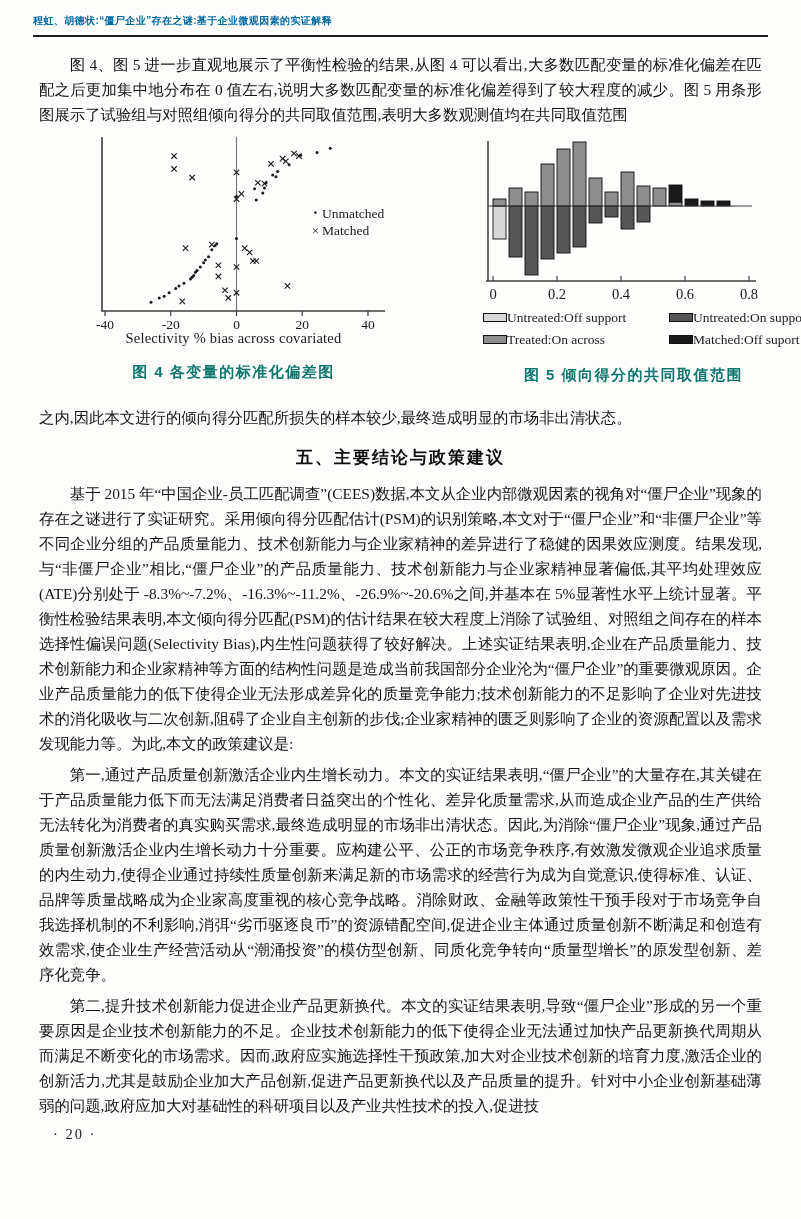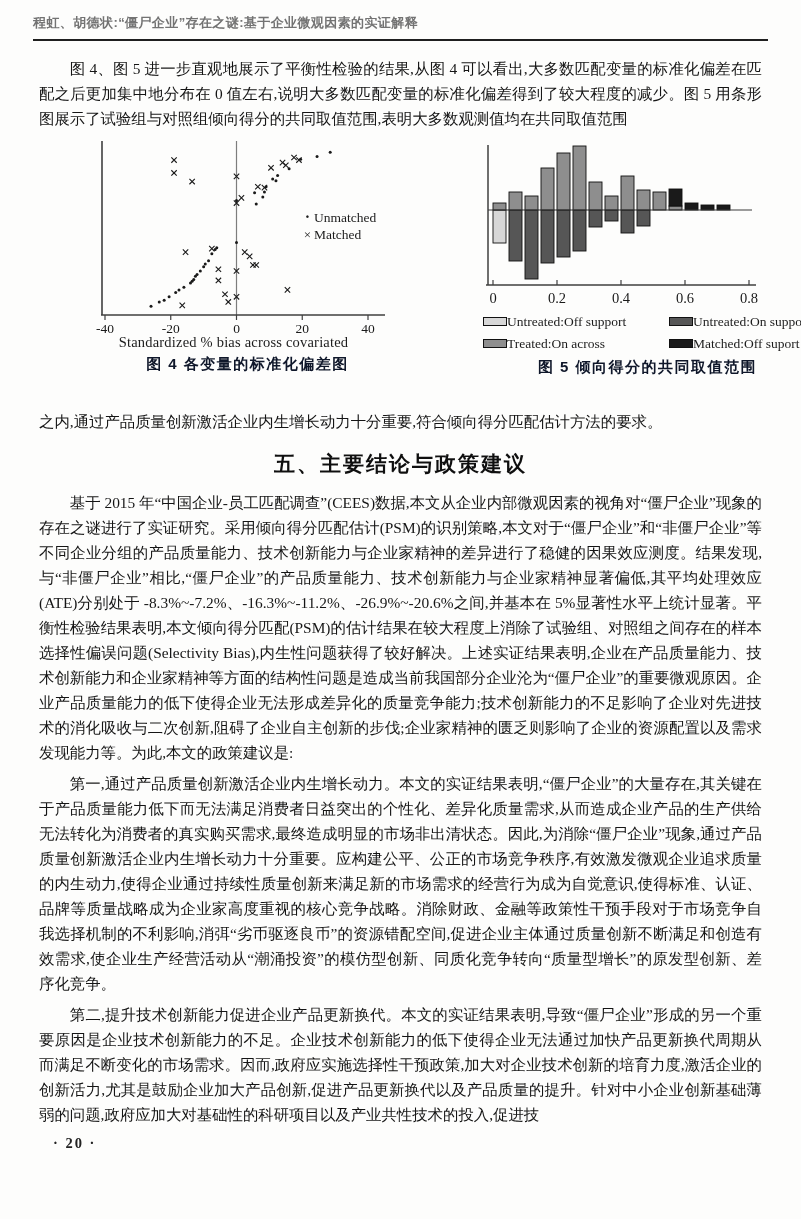--- a/index.html
+++ b/index.html
@@ -4,67 +4,67 @@
 <style>
   html,body{margin:0;padding:0;background:#ffffff;}
   .page{
     position:relative;width:801px;height:1219px;overflow:hidden;
     box-sizing:border-box;padding:14px 33px 0 33px;
     background:#fdfdfc;color:#1a1a1a;
     font-family:"Liberation Serif","DejaVu Serif",serif;
   }
   .journal-header{
     font-family:"Liberation Sans","DejaVu Sans",sans-serif;
-    font-weight:bold;font-size:13px;letter-spacing:.4px;color:#737373;
+    font-weight:bold;font-size:10px;letter-spacing:.4px;color:#0369a1;
   }
   .header-rule{height:1.5px;background:#1f1f1f;margin-top:7px;}
   .body-text{
     font-size:15.4px;line-height:25px;text-align:justify;margin:6px;color:#151515;
   }
   .indent{text-indent:2em;}
   .p1{margin-top:15px;}
   .p2{margin-top:20px;}
   .section-heading{
     font-family:"Liberation Sans","DejaVu Sans",sans-serif;
-    font-size:21px;font-weight:bold;text-align:center;
+    font-size:17px;font-weight:bold;text-align:center;
     letter-spacing:2px;margin:16px 0 12px 0;color:#0f0f0f;
   }
   .figures-row{position:relative;height:252px;margin-top:4px;}
   .fig{position:absolute;margin:0;top:0;}
   .fig4{left:0;width:401px;height:252px;}
   .fig5{left:420px;width:361px;height:252px;}
   .fig svg{position:absolute;}
   #fig4-svg{left:62px;top:2px;}
   #fig5-svg{left:15px;top:2px;}
   .fig-xlabel{
     position:absolute;top:197px;left:0;width:100%;text-align:center;
     font-size:14.5px;color:#1c1c1c;letter-spacing:.2px;
   }
   .fig-caption{
-    position:absolute;left:14px;width:100%;text-align:center;
+    position:absolute;left:0;width:100%;text-align:center;
     font-family:"Liberation Sans","DejaVu Sans",sans-serif;
-    font-weight:bold;font-size:15px;color:#0f172a;letter-spacing:1.5px;
+    font-weight:bold;font-size:15px;color:#0f766e;letter-spacing:1.5px;margin-top:12px;
   }
   .fig4 .fig-caption{top:218px;}
   .fig5 .fig-caption{top:221px;}
   .fig4-legend{
-    position:absolute;left:268px;top:71px;
+    position:absolute;left:276px;top:71px;
     font-size:13.5px;line-height:17px;color:#1c1c1c;
   }
   .mk{display:inline-block;width:13px;text-align:center;}
   .mk-dot{font-weight:bold;font-size:16px;}
   .mk-x{font-size:13px;}
   .fig5-legend{
     position:absolute;left:30px;top:177px;
     display:grid;grid-template-columns:186px auto;row-gap:6px;
     font-size:13.5px;color:#1c1c1c;
   }
   .legend-item{display:flex;align-items:center;gap:0;white-space:nowrap;}
   .swatch{width:24px;height:9px;border:1px solid #111;box-sizing:border-box;flex:0 0 auto;}
-  .page-number{font-size:14.5px;letter-spacing:2px;margin:8px 0 0 20px;color:#222;font-weight:bold;}
+  .page-number{font-size:14.5px;letter-spacing:2px;margin:8px 0 0 20px;color:#222;}
 </style>
 </head>
 <body>
 
 <div class="page">
 
   <header>
     <div class="journal-header">程虹、胡德状:“僵尸企业”存在之谜:基于企业微观因素的实证解释</div>
     <div class="header-rule"></div>
   </header>
@@ -150,21 +150,21 @@
             <path d="M-2.7 -2.7L2.7 2.7M-2.7 2.7L2.7 -2.7" transform="translate(133.28125 162.96)" stroke="#1a1a1a" stroke-width="1.1" fill="none"></path>
             <path d="M-2.7 -2.7L2.7 2.7M-2.7 2.7L2.7 -2.7" transform="translate(141.5 157.8)" stroke="#1a1a1a" stroke-width="1.1" fill="none"></path>
             <path d="M-2.7 -2.7L2.7 2.7M-2.7 2.7L2.7 -2.7" transform="translate(87.25625 166.4)" stroke="#1a1a1a" stroke-width="1.1" fill="none"></path>
             <path d="M-2.7 -2.7L2.7 2.7M-2.7 2.7L2.7 -2.7" transform="translate(192.45625 150.92)" stroke="#1a1a1a" stroke-width="1.1" fill="none"></path>
           </g>
         </svg>
       <div class="fig4-legend">
         <div><span class="mk mk-dot">·</span><span>Unmatched</span></div>
         <div><span class="mk mk-x">×</span><span>Matched</span></div>
       </div>
-      <div class="fig-xlabel">Standardized % bias across covariated</div>
+      <div class="fig-xlabel">Selectivity % bias across covariated</div>
       <figcaption class="fig-caption">图 4  各变量的标准化偏差图</figcaption>
     </figure>
 
     <figure class="fig fig5">
       <svg id="fig5-svg" width="330" height="172" viewBox="0 0 330 172">
           <g>
             <rect x="25" y="71" width="13" height="33" fill="#d7d7d7" stroke="#111" stroke-width="0.9"></rect>
             <rect x="25" y="64" width="13" height="7" fill="#8e8e8e" stroke="#111" stroke-width="0.9"></rect>
             <rect x="41" y="71" width="13" height="51" fill="#565656" stroke="#111" stroke-width="0.9"></rect>
             <rect x="41" y="53" width="13" height="18" fill="#8e8e8e" stroke="#111" stroke-width="0.9"></rect>
@@ -221,21 +221,21 @@
           <div class="legend-item">
             <span class="swatch" style="background: rgb(26, 26, 26);"></span>
             <span>Matched:Off suport</span>
           </div>
         </div>
       <figcaption class="fig-caption">图 5  倾向得分的共同取值范围</figcaption>
     </figure>
 
   </div>
 
-  <p class="body-text p2">之内,通过产品质量创新激活企业内生增长动力十分重要,符合倾向得分匹配估计方法的要求。</p>
+  <p class="body-text p2">之内,因此本文进行的倾向得分匹配所损失的样本较少,最终造成明显的市场非出清状态。</p>
 
   <h2 class="section-heading">五、主要结论与政策建议</h2>
 
   <p class="body-text indent">基于 2015 年“中国企业-员工匹配调查”(CEES)数据,本文从企业内部微观因素的视角对“僵尸企业”现象的存在之谜进行了实证研究。采用倾向得分匹配估计(PSM)的识别策略,本文对于“僵尸企业”和“非僵尸企业”等不同企业分组的产品质量能力、技术创新能力与企业家精神的差异进行了稳健的因果效应测度。结果发现,与“非僵尸企业”相比,“僵尸企业”的产品质量能力、技术创新能力与企业家精神显著偏低,其平均处理效应(ATE)分别处于 -8.3%~-7.2%、-16.3%~-11.2%、-26.9%~-20.6%之间,并基本在 5%显著性水平上统计显著。平衡性检验结果表明,本文倾向得分匹配(PSM)的估计结果在较大程度上消除了试验组、对照组之间存在的样本选择性偏误问题(Selectivity Bias),内生性问题获得了较好解决。上述实证结果表明,企业在产品质量能力、技术创新能力和企业家精神等方面的结构性问题是造成当前我国部分企业沦为“僵尸企业”的重要微观原因。企业产品质量能力的低下使得企业无法形成差异化的质量竞争能力;技术创新能力的不足影响了企业对先进技术的消化吸收与二次创新,阻碍了企业自主创新的步伐;企业家精神的匮乏则影响了企业的资源配置以及需求发现能力等。为此,本文的政策建议是:</p>
   <p class="body-text indent">第一,通过产品质量创新激活企业内生增长动力。本文的实证结果表明,“僵尸企业”的大量存在,其关键在于产品质量能力低下而无法满足消费者日益突出的个性化、差异化质量需求,从而造成企业产品的生产供给无法转化为消费者的真实购买需求,最终造成明显的市场非出清状态。因此,为消除“僵尸企业”现象,通过产品质量创新激活企业内生增长动力十分重要。应构建公平、公正的市场竞争秩序,有效激发微观企业追求质量的内生动力,使得企业通过持续性质量创新来满足新的市场需求的经营行为成为自觉意识,使得标准、认证、品牌等质量战略成为企业家高度重视的核心竞争战略。消除财政、金融等政策性干预手段对于市场竞争自我选择机制的不利影响,消弭“劣币驱逐良币”的资源错配空间,促进企业主体通过质量创新不断满足和创造有效需求,使企业生产经营活动从“潮涌投资”的模仿型创新、同质化竞争转向“质量型增长”的原发型创新、差序化竞争。</p>
   <p class="body-text indent">第二,提升技术创新能力促进企业产品更新换代。本文的实证结果表明,导致“僵尸企业”形成的另一个重要原因是企业技术创新能力的不足。企业技术创新能力的低下使得企业无法通过加快产品更新换代周期从而满足不断变化的市场需求。因而,政府应实施选择性干预政策,加大对企业技术创新的培育力度,激活企业的创新活力,尤其是鼓励企业加大产品创新,促进产品更新换代以及产品质量的提升。针对中小企业创新基础薄弱的问题,政府应加大对基础性的科研项目以及产业共性技术的投入,促进技</p>
 
   <div class="page-number">· 20 ·</div>
 
 </div>

